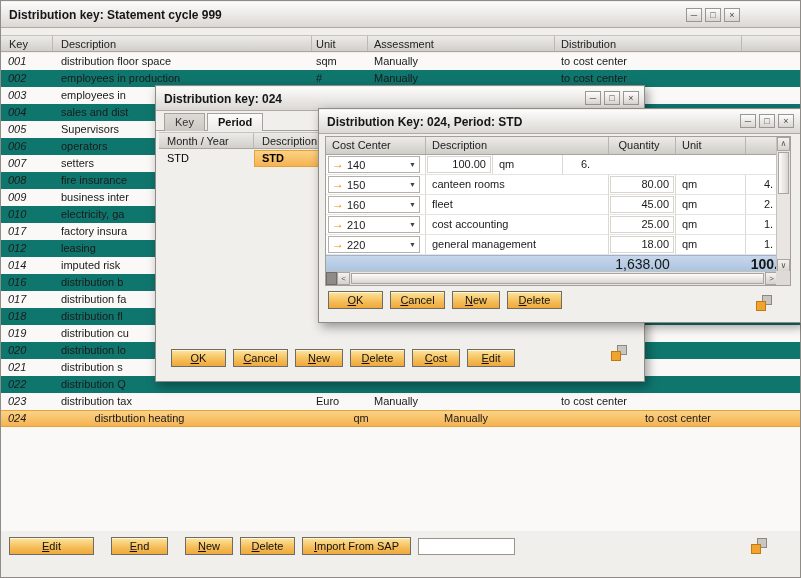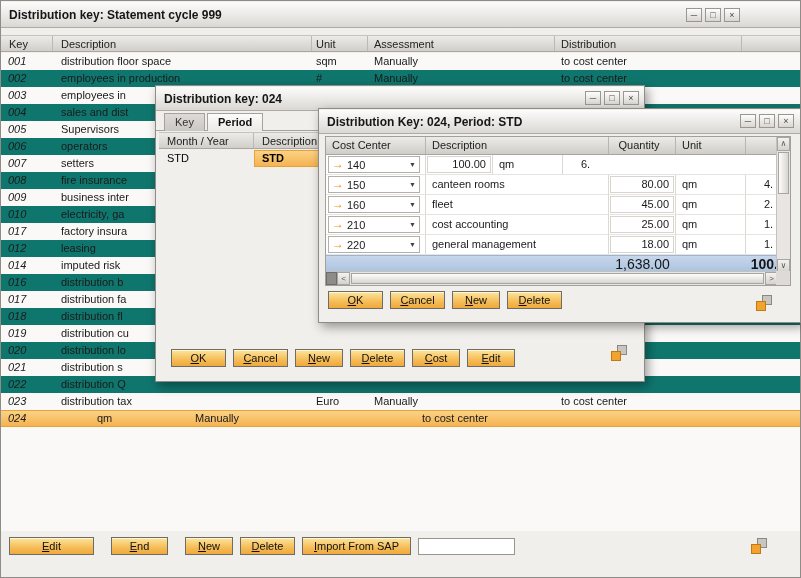--- a/index.html
+++ b/index.html
@@ -325,20 +325,21 @@
         </div>
         <div class="mrow even">
           <span class="mc c0">023</span>
           <span class="mc c1">distribution tax</span>
           <span class="mc c2">Euro</span>
           <span class="mc c3">Manually</span>
           <span class="mc c4">to cost center</span>
         </div>
         <div class="mrow sel">
           <span class="mc c0">024</span>
+          <span class="mc c1">disrtbution heating</span>
           <span class="mc c2">qm</span>
           <span class="mc c3">Manually</span>
           <span class="mc c4">to cost center</span>
         </div>
       </div>
 
     <div class="main-footer">
       <div class="btns">
           <div class="btn">Edit</div>
           <div class="btn">End</div>

